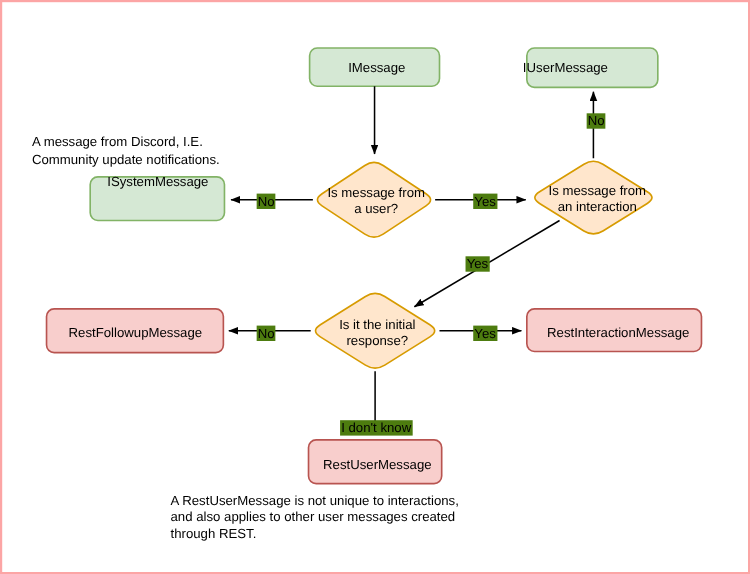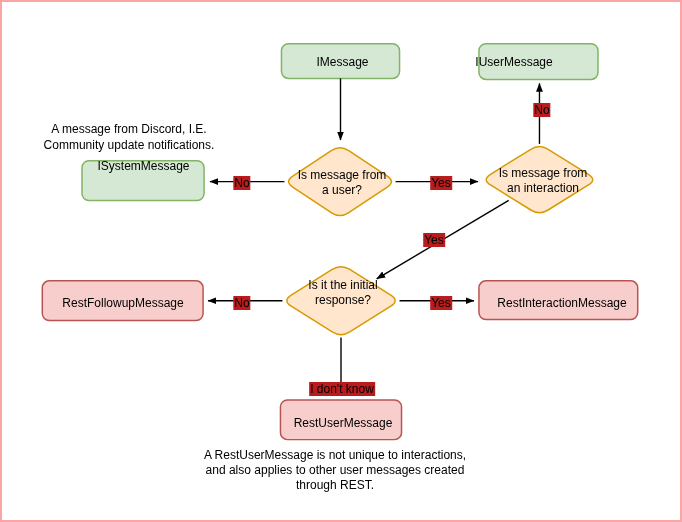--- a/index.html
+++ b/index.html
@@ -22,30 +22,30 @@
     text-align: center;
     white-space: pre-line;
     pointer-events: none;
     width: max-content;
   }
   .edge-label {
     position: absolute;
     transform: translate(-50%, -50%);
     font-size: 12px;
     color: #000000;
-    background: #b91c1c;
+    background: #4d7c0f;
     padding: 0 1px;
     white-space: nowrap;
     pointer-events: none;
   }
   .annotation {
     position: absolute;
     font-size: 12px;
     color: #000000;
-    text-align: center;
+    text-align: left;
     white-space: pre-line;
     pointer-events: none;
   }
   #note-system { left: 27px;  top: 119px; width: 200px; line-height: 16px; }
   #note-restuser { left: 153px; top: 446px; width: 360px; line-height: 15px; }
 </style>
 </head>
 <body>
 
 <div id="canvas">
@@ -81,21 +81,21 @@
     <line x1="341" y1="338" x2="341" y2="396" stroke-width="1.4" marker-end="url(#arrow)" stroke="#000000"></line>
   </svg>
 
   <div class="node-label" style="left:340.5px; top:59.5px;">IMessage</div>
   <div class="node-label" style="left:512px; top:60px;">IUserMessage</div>
   <div class="node-label" style="left:141.5px; top:164px;">ISystemMessage</div>
   <div class="node-label" style="left:340px; top:181px;">Is message from
 a user?</div>
   <div class="node-label" style="left:541px; top:179px;">Is message from
 an interaction</div>
-  <div class="node-label" style="left:341px; top:291px;">Is it the initial
+  <div class="node-label" style="left:341px; top:301px;">Is it the initial
 response?</div>
   <div class="node-label" style="left:121px; top:301px;">RestFollowupMessage</div>
   <div class="node-label" style="left:341px; top:421px;">RestUserMessage</div>
   <div class="node-label" style="left:560px; top:300.5px;">RestInteractionMessage</div>
 
   <div class="edge-label" style="left:240px; top:181px;">No</div>
   <div class="edge-label" style="left:439px; top:181px;">Yes</div>
   <div class="edge-label" style="left:540px; top:108px;">No</div>
   <div class="edge-label" style="left:432px; top:238px;">Yes</div>
   <div class="edge-label" style="left:240px; top:301px;">No</div>

